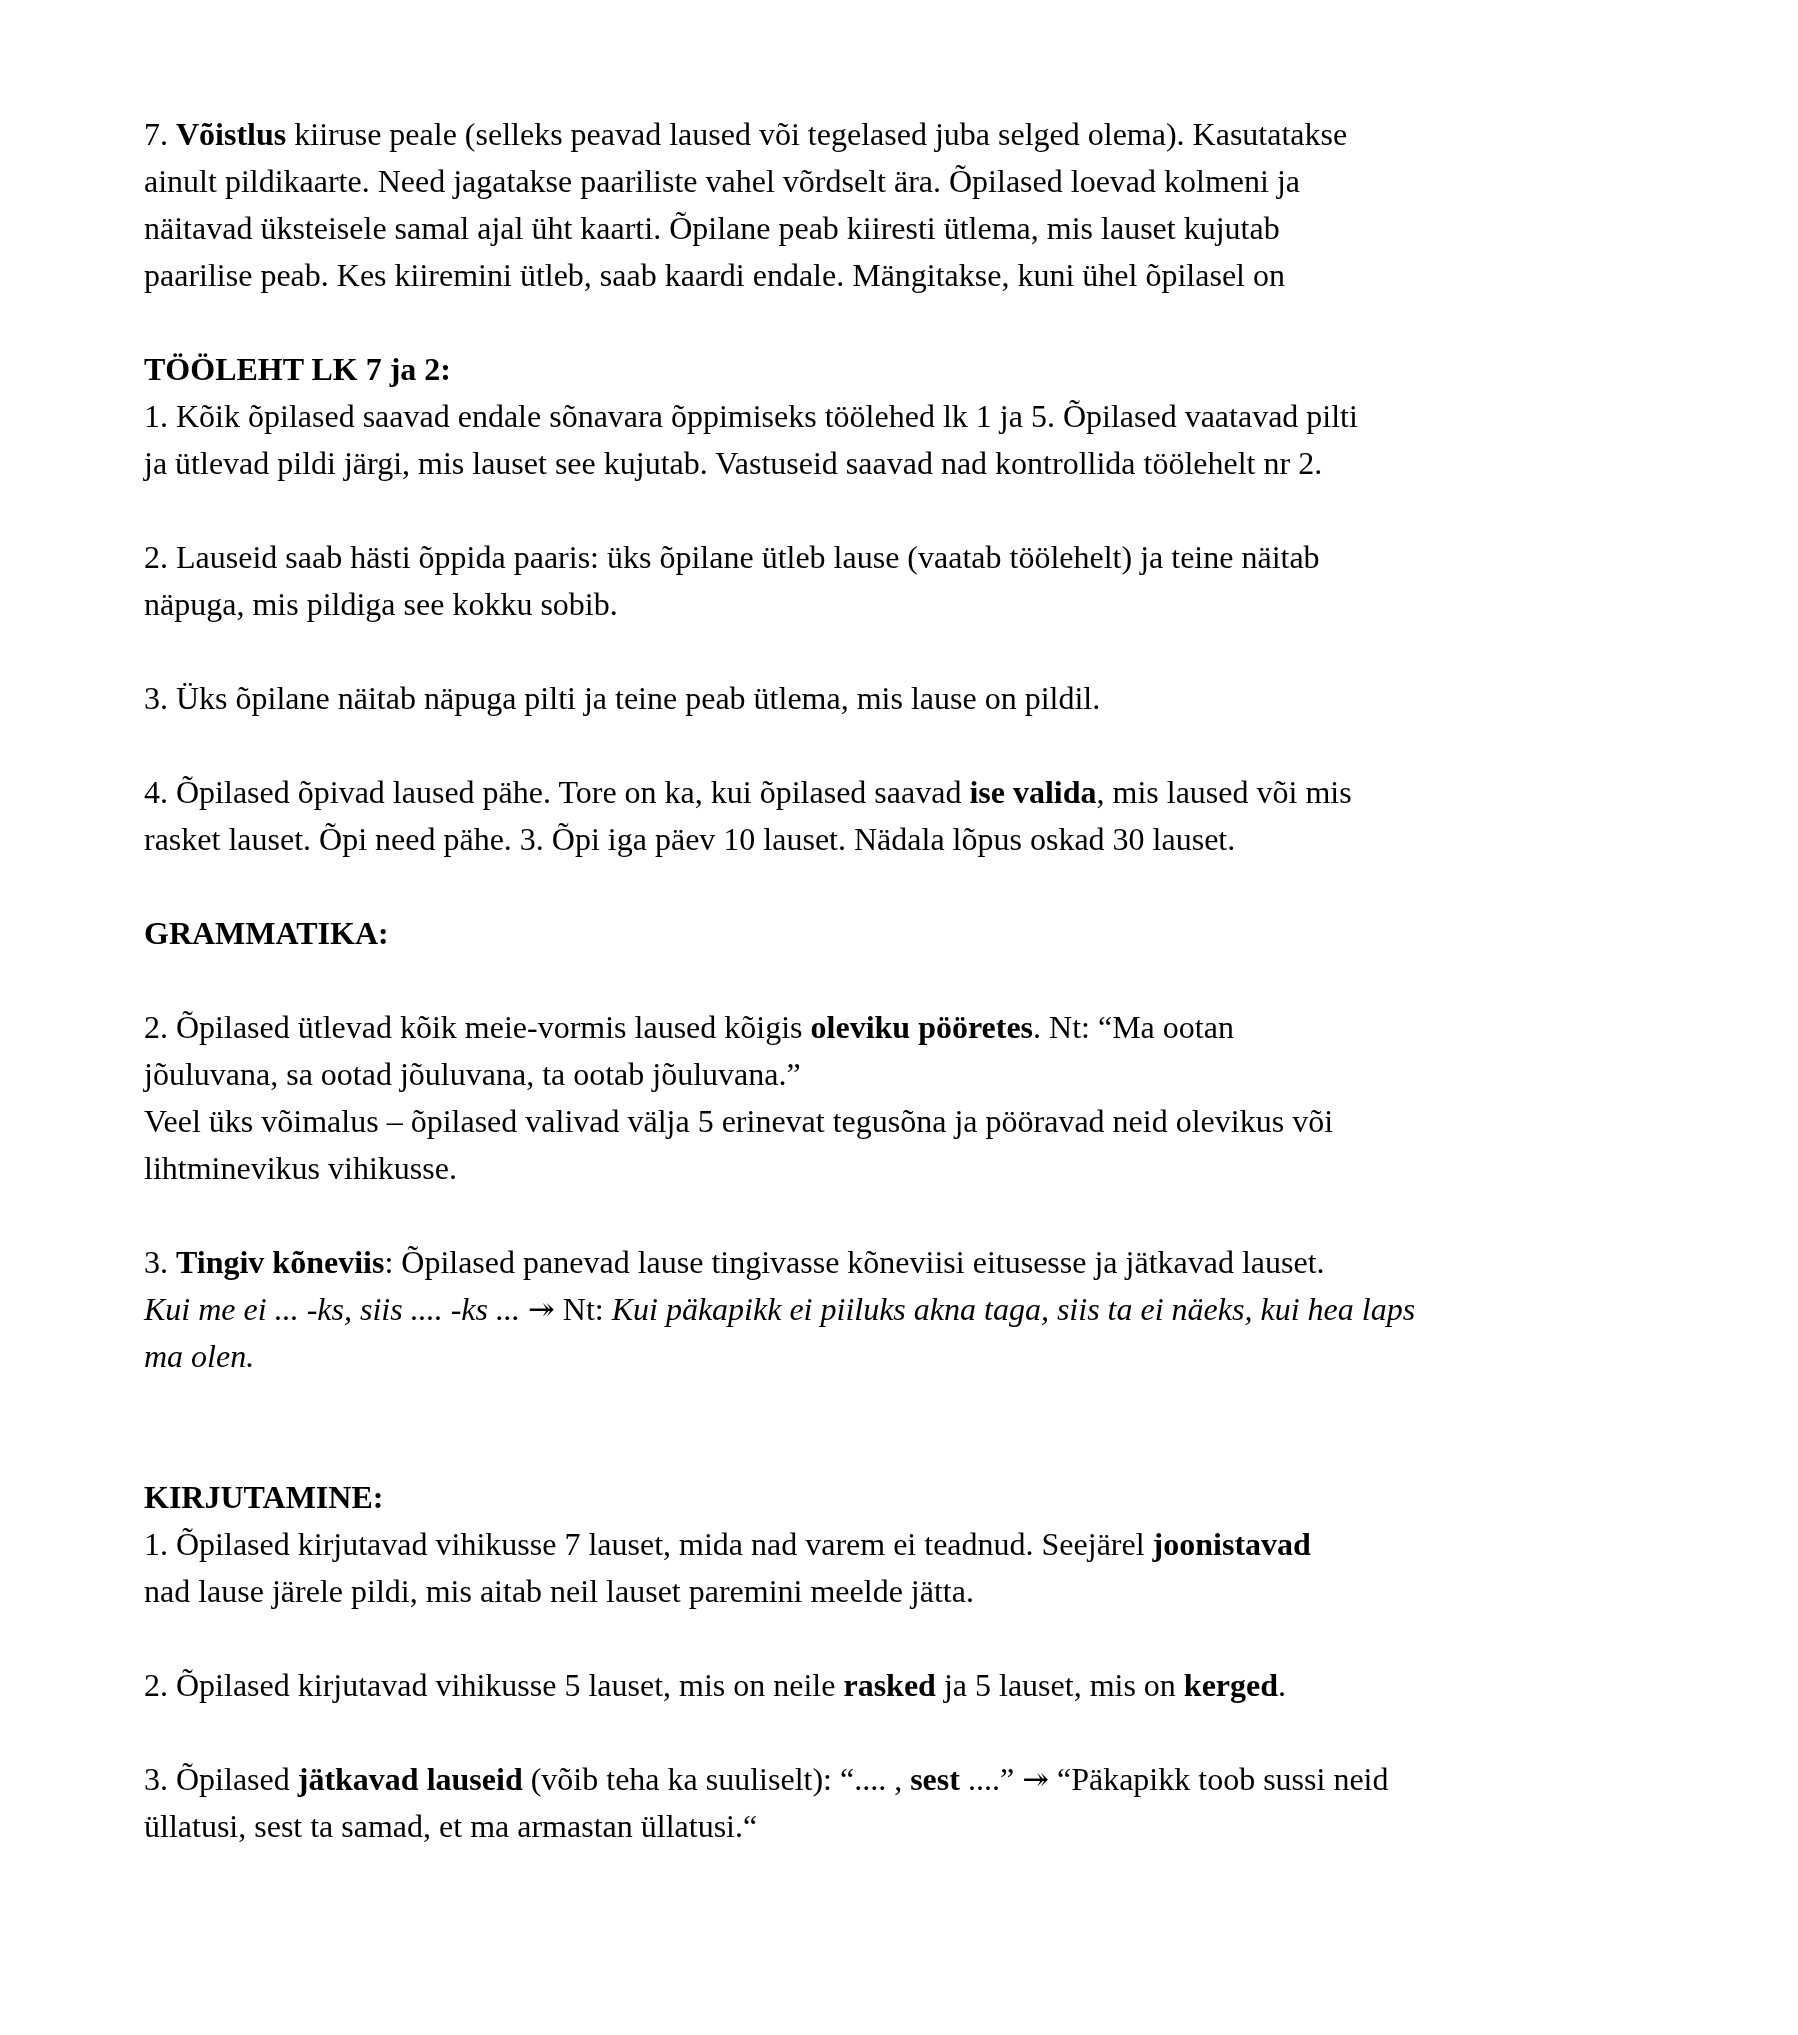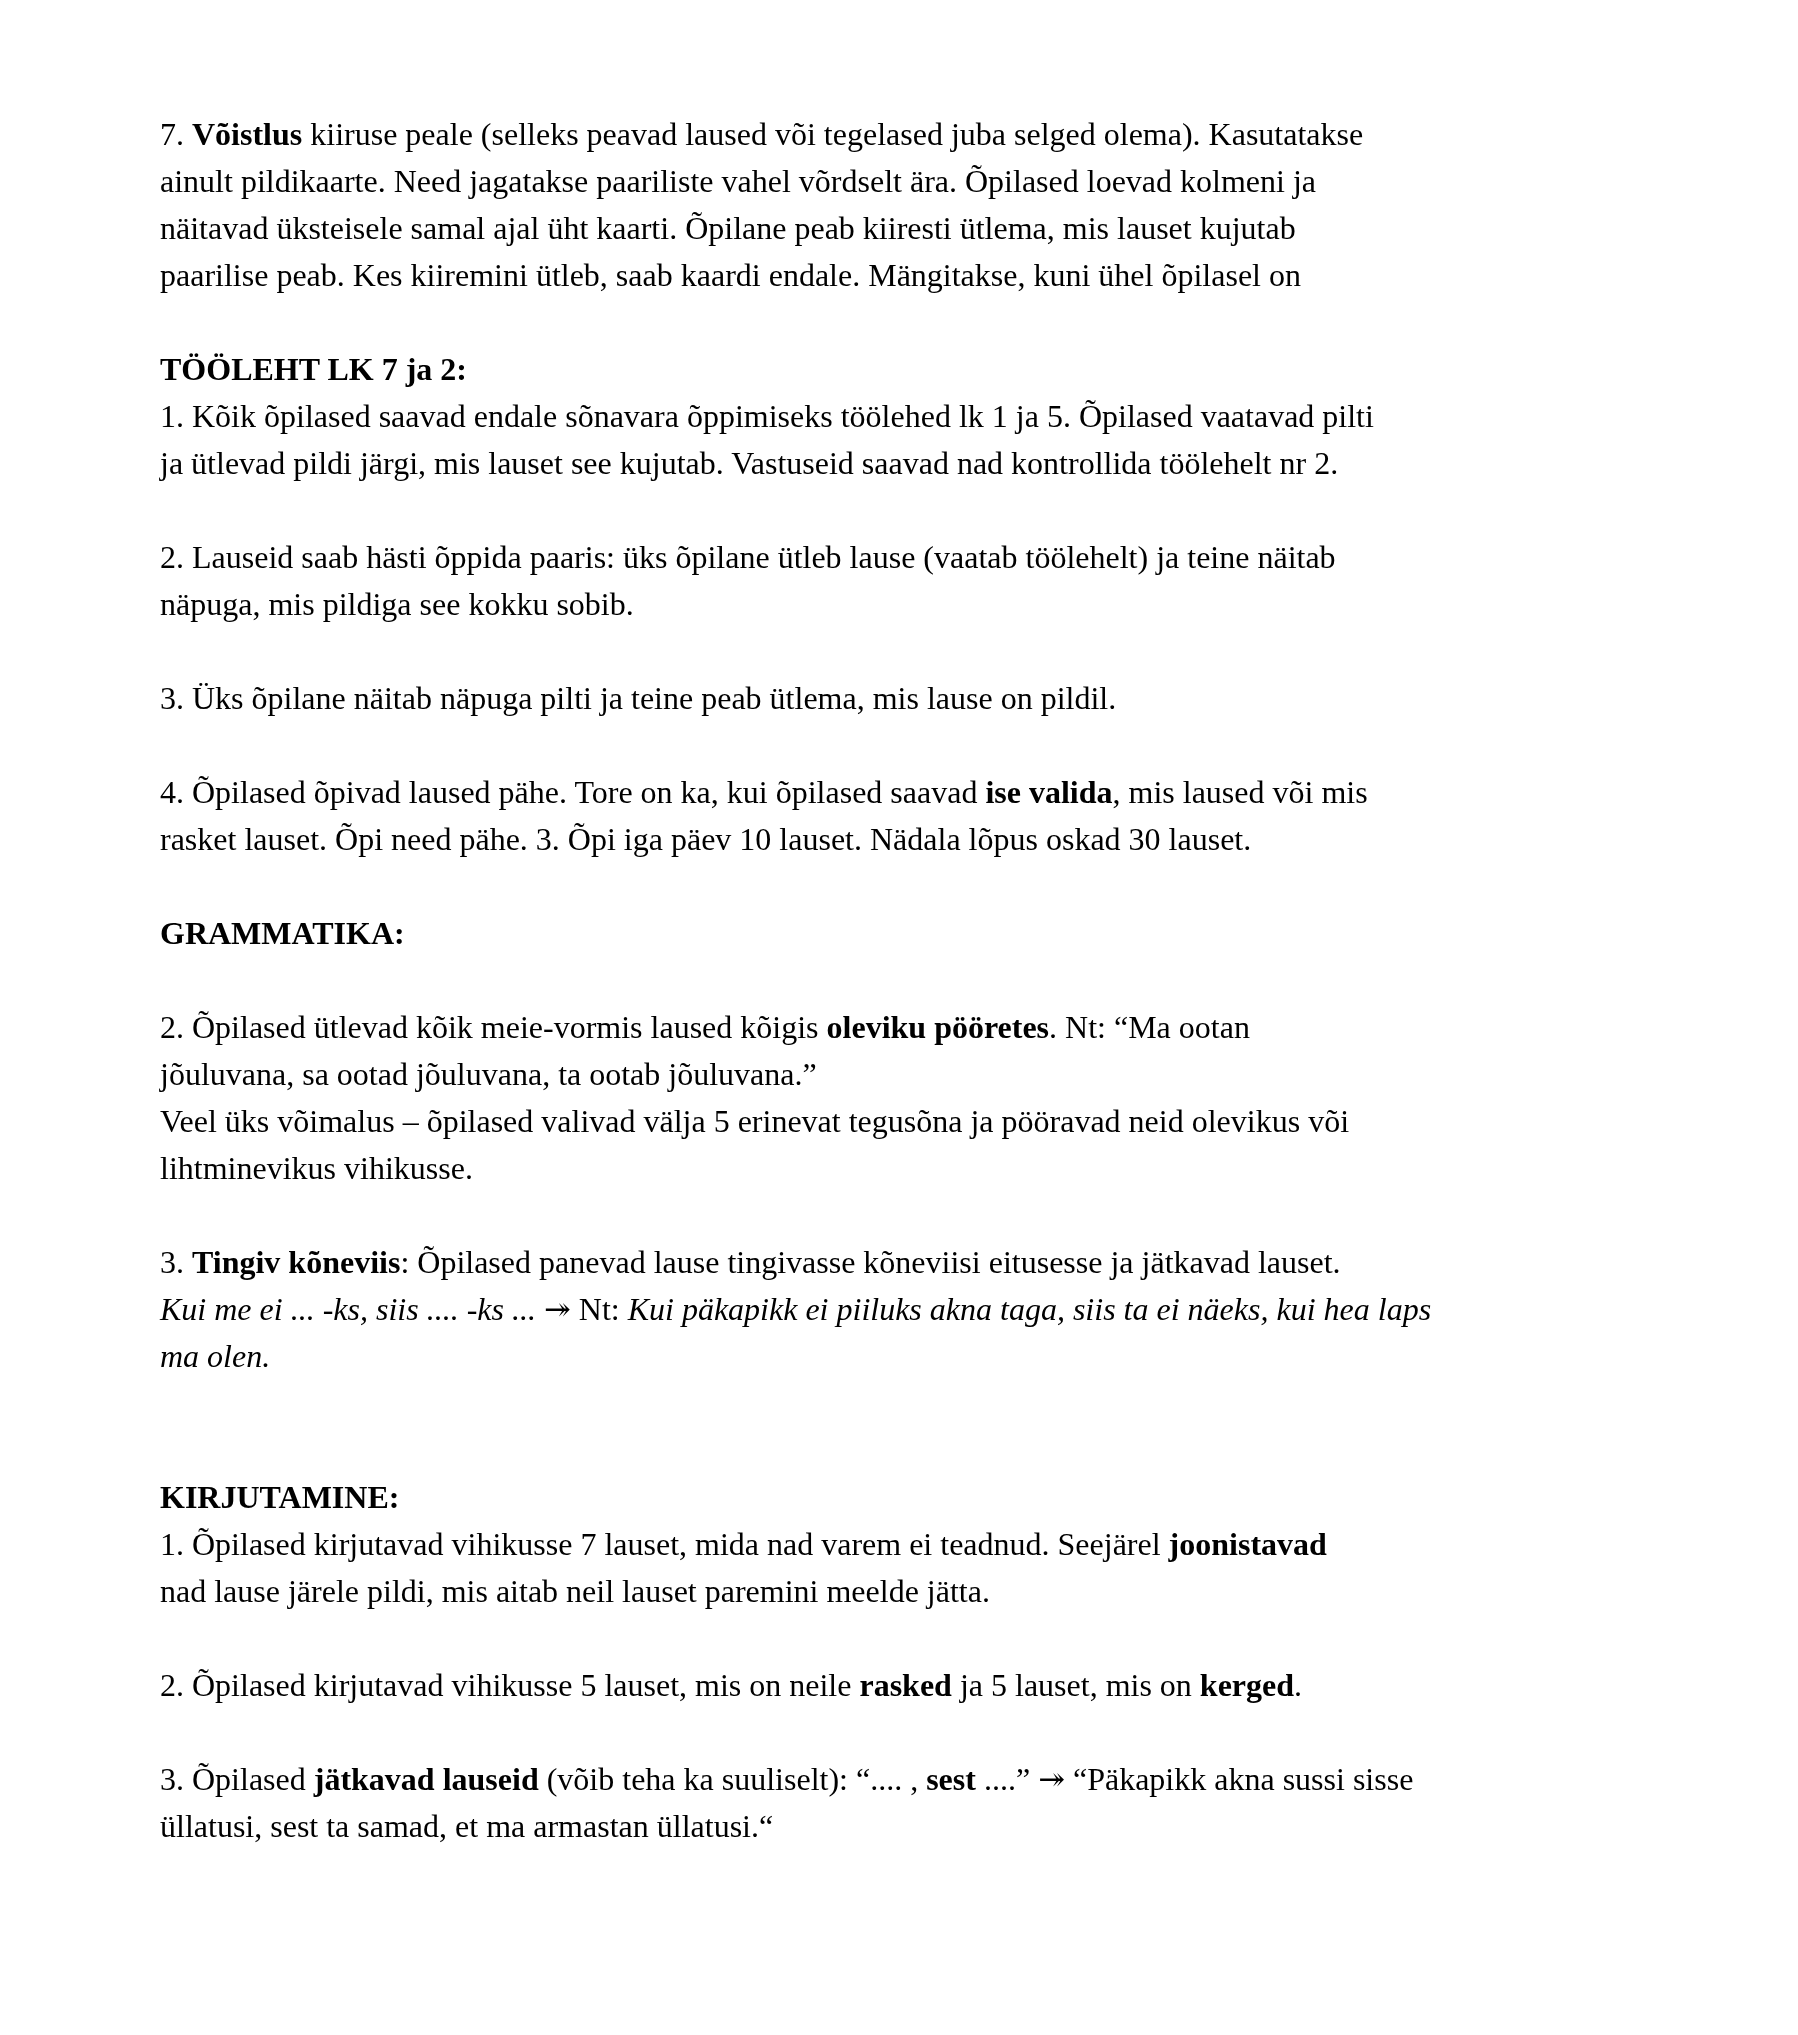--- a/index.html
+++ b/index.html
@@ -13,21 +13,20 @@
     font-family: "Liberation Serif", "DejaVu Serif", serif;
     color: #000000;
   }
   .doc {
     padding: 111px 122px 0 144px;
     font-size: 32px;
     line-height: 47px;
   }
   .line {
     white-space: nowrap;
-    margin-left: 16px;
   }
   .line span.b { font-weight: bold; }
   .line span.i { font-style: italic; }
 </style>
 </head>
 <body>
 
 <div class="doc">
   <div>
       <div class="line"><span>7. </span><span class="b">Võistlus</span><span> kiiruse peale (selleks peavad laused või tegelased juba selged olema). Kasutatakse</span></div>
@@ -58,18 +57,18 @@
       <div class="line"><span class="i">Kui me ei ... -ks, siis .... -ks ... </span><span>↠ Nt: </span><span class="i">Kui päkapikk ei piiluks akna taga, siis ta ei näeks, kui hea laps</span></div>
       <div class="line"><span class="i">ma olen.</span></div>
       <div class="line">&nbsp;</div>
       <div class="line">&nbsp;</div>
       <div class="line"><span class="b">KIRJUTAMINE:</span></div>
       <div class="line"><span>1. Õpilased kirjutavad vihikusse 7 lauset, mida nad varem ei teadnud. Seejärel </span><span class="b">joonistavad</span></div>
       <div class="line"><span>nad lause järele pildi, mis aitab neil lauset paremini meelde jätta.</span></div>
       <div class="line">&nbsp;</div>
       <div class="line"><span>2. Õpilased kirjutavad vihikusse 5 lauset, mis on neile </span><span class="b">rasked</span><span> ja 5 lauset, mis on </span><span class="b">kerged</span><span>.</span></div>
       <div class="line">&nbsp;</div>
-      <div class="line"><span>3. Õpilased </span><span class="b">jätkavad lauseid</span><span> (võib teha ka suuliselt): “.... , </span><span class="b">sest</span><span> ....” ↠ “Päkapikk akna sussi sisse</span></div>
+      <div class="line"><span>3. Õpilased </span><span class="b">jätkavad lauseid</span><span> (võib teha ka suuliselt): “.... , </span><span class="b">sest</span><span> ....” ↠ “Päkapikk toob sussi neid</span></div>
       <div class="line"><span>üllatusi, sest ta samad, et ma armastan üllatusi.“</span></div>
       <div class="line">&nbsp;</div>
     </div>
 </div>
 
 
 </body></html>

